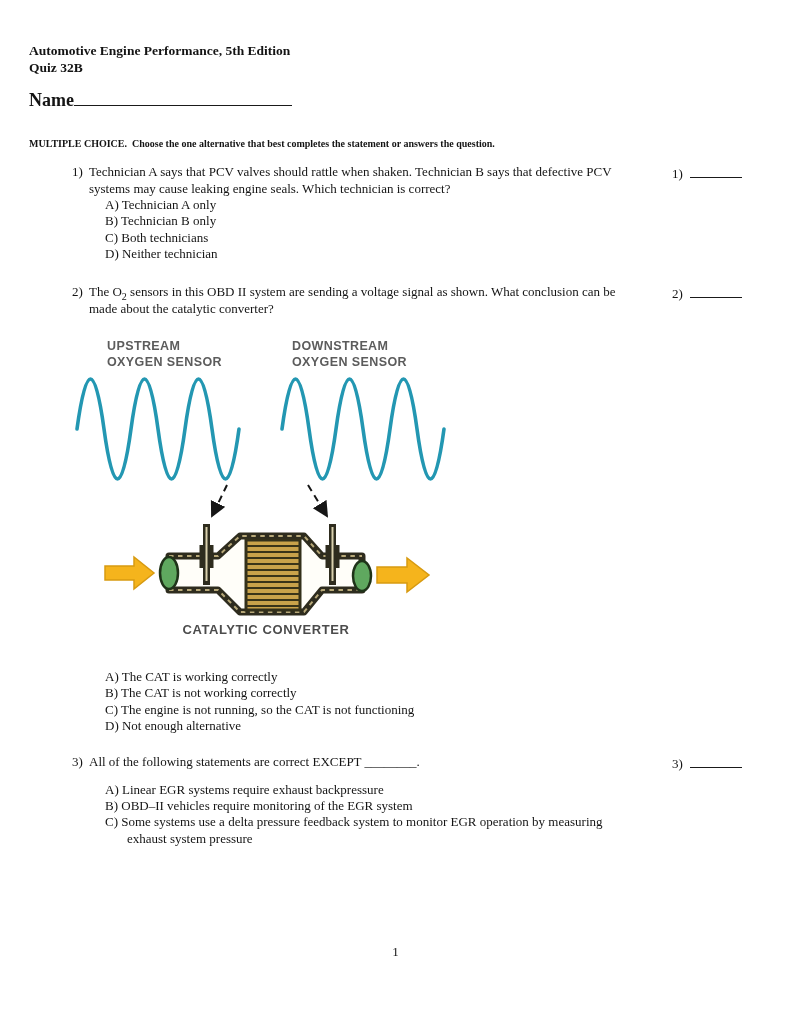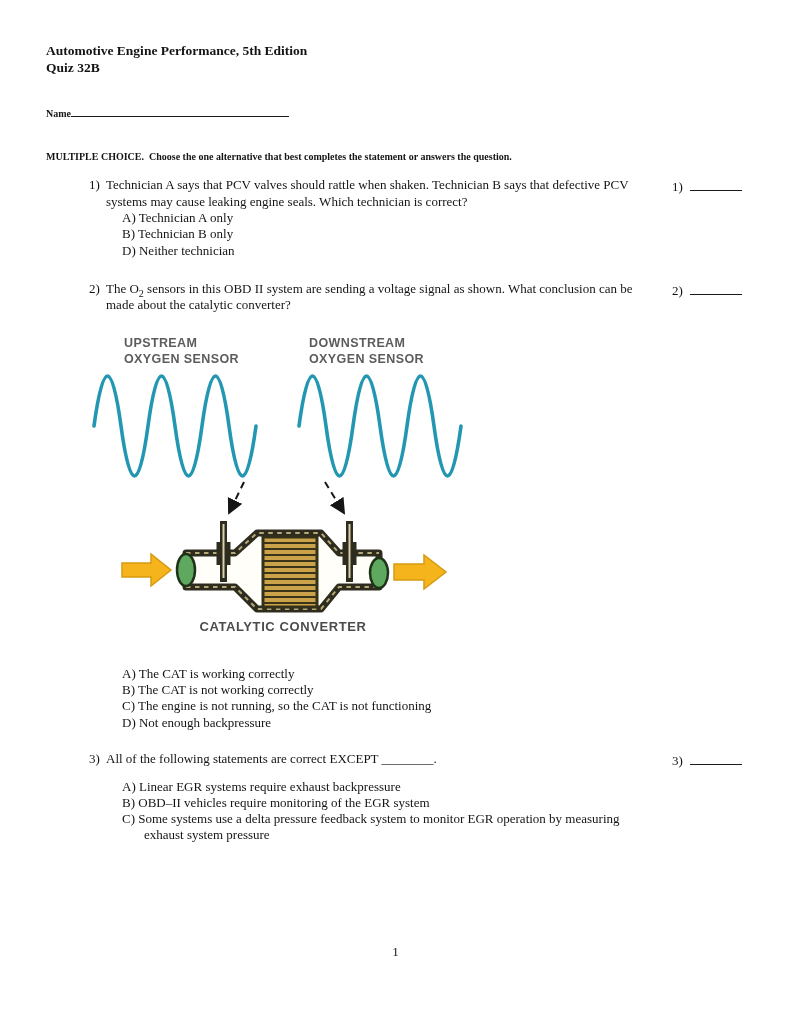--- a/index.html
+++ b/index.html
@@ -1,23 +1,23 @@
 <!DOCTYPE html>
 <html><head>
 <meta charset="utf-8">
 <style>
   html,body{margin:0;padding:0}
   body{
     width:791px;height:1024px;background:#ffffff;position:relative;overflow:hidden;
     font-family:"Liberation Serif",serif;font-size:13px;color:#141414;
   }
-  .page{padding:42px 46px 0 46px}
+  .page{padding:42px 46px 0 29px}
   .b{font-weight:bold}
   .hdr div{line-height:17px;font-size:13.5px}
-  .name-row{margin-top:27px;line-height:17px;font-size:10px}
+  .name-row{margin-top:16px;line-height:17px;font-size:18px}
   .blank{display:inline-block;border-bottom:1.5px solid #1a1a1a;height:13px;vertical-align:baseline}
   .name-blank{width:218px}
   .instr{margin-top:26px;line-height:17px;font-size:10px}
   .q-row{display:flex;margin-left:43px;align-items:flex-start}
   .q1{margin-top:12px}
   .q2{margin-top:22px}
   .q3{margin-top:20px}
   .q-left{flex:1;min-width:0}
   .q-stem{display:flex}
   .q-num{flex:0 0 17px}
@@ -56,20 +56,21 @@
 
   <div class="q-row q1">
     <div class="q-left">
       <div class="q-stem">
         <span class="q-num">1)</span>
         <div class="q-text">Technician A says that PCV valves should rattle when shaken. Technician B says that defective PCV systems may cause leaking engine seals. Which technician is correct?</div>
       </div>
       <div class="choices">
         <div class="choice">A) Technician A only</div>
         <div class="choice">B) Technician B only</div>
+        <div class="choice">C) Both technicians</div>
         <div class="choice">D) Neither technician</div>
       </div>
     </div>
     <div class="q-ans">
       <span>1)</span><span class="blank ans-blank"></span>
     </div>
   </div>
 
   <div class="q-row q2">
     <div class="q-left">
@@ -125,21 +126,21 @@
     <polygon points="35,233 64,233 64,224 84,240 64,256 64,247 35,247" stroke="#d79a10" stroke-width="1.5" fill="#f5b41c"></polygon>
     <polygon points="307,234 337,234 337,225 359,242 337,259 337,250 307,250" stroke="#d79a10" stroke-width="1.5" fill="#f5b41c"></polygon>
 
     <text class="conv-label" x="196" y="301">CATALYTIC CONVERTER</text>
   </svg>
 
   <div class="q2-choices">
     <div class="choice">A) The CAT is working correctly</div>
     <div class="choice">B) The CAT is not working correctly</div>
     <div class="choice">C) The engine is not running, so the CAT is not functioning</div>
-    <div class="choice">D) Not enough backpressure</div>
+    <div class="choice">D) Not enough alternative</div>
   </div>
 
   <div class="q-row q3">
     <div class="q-left">
       <div class="q-stem">
         <span class="q-num">3)</span>
         <div class="q-text">All of the following statements are correct EXCEPT ________.</div>
       </div>
       <div class="choices">
         <div class="choice">A) Linear EGR systems require exhaust backpressure</div>

